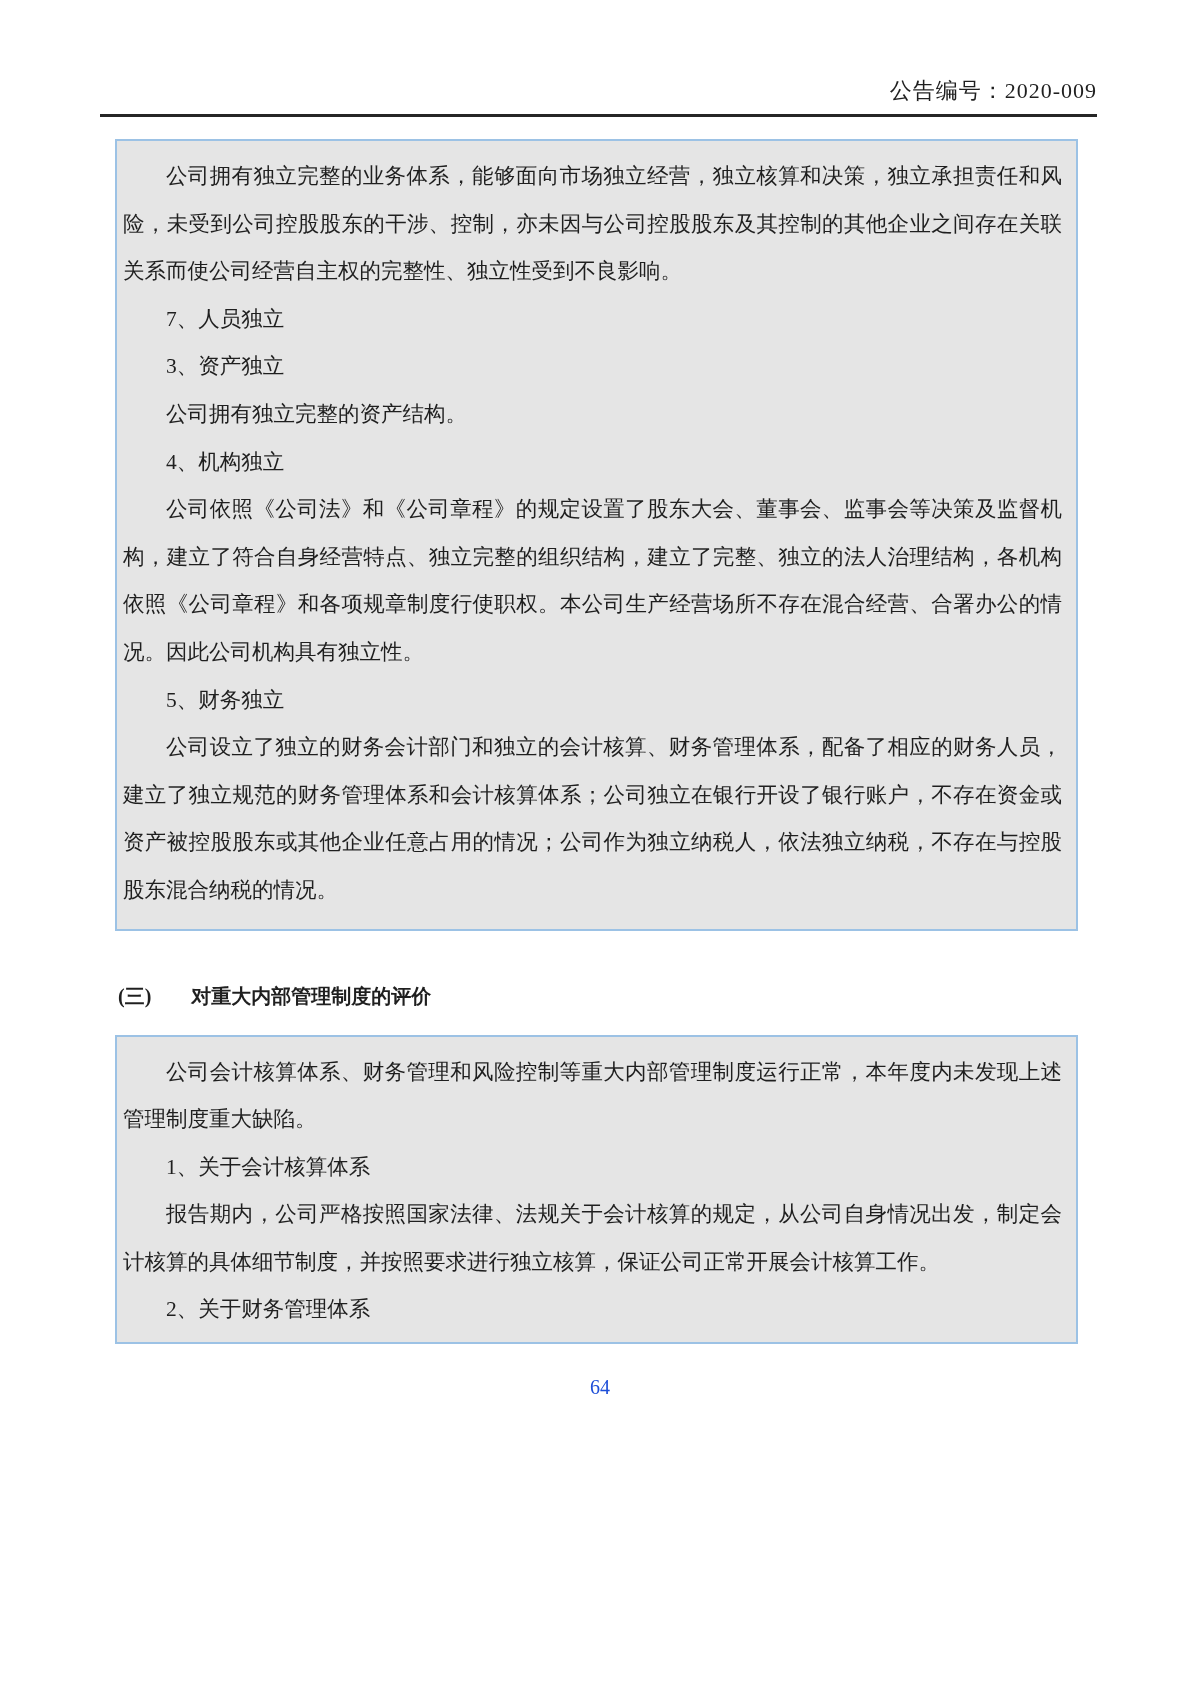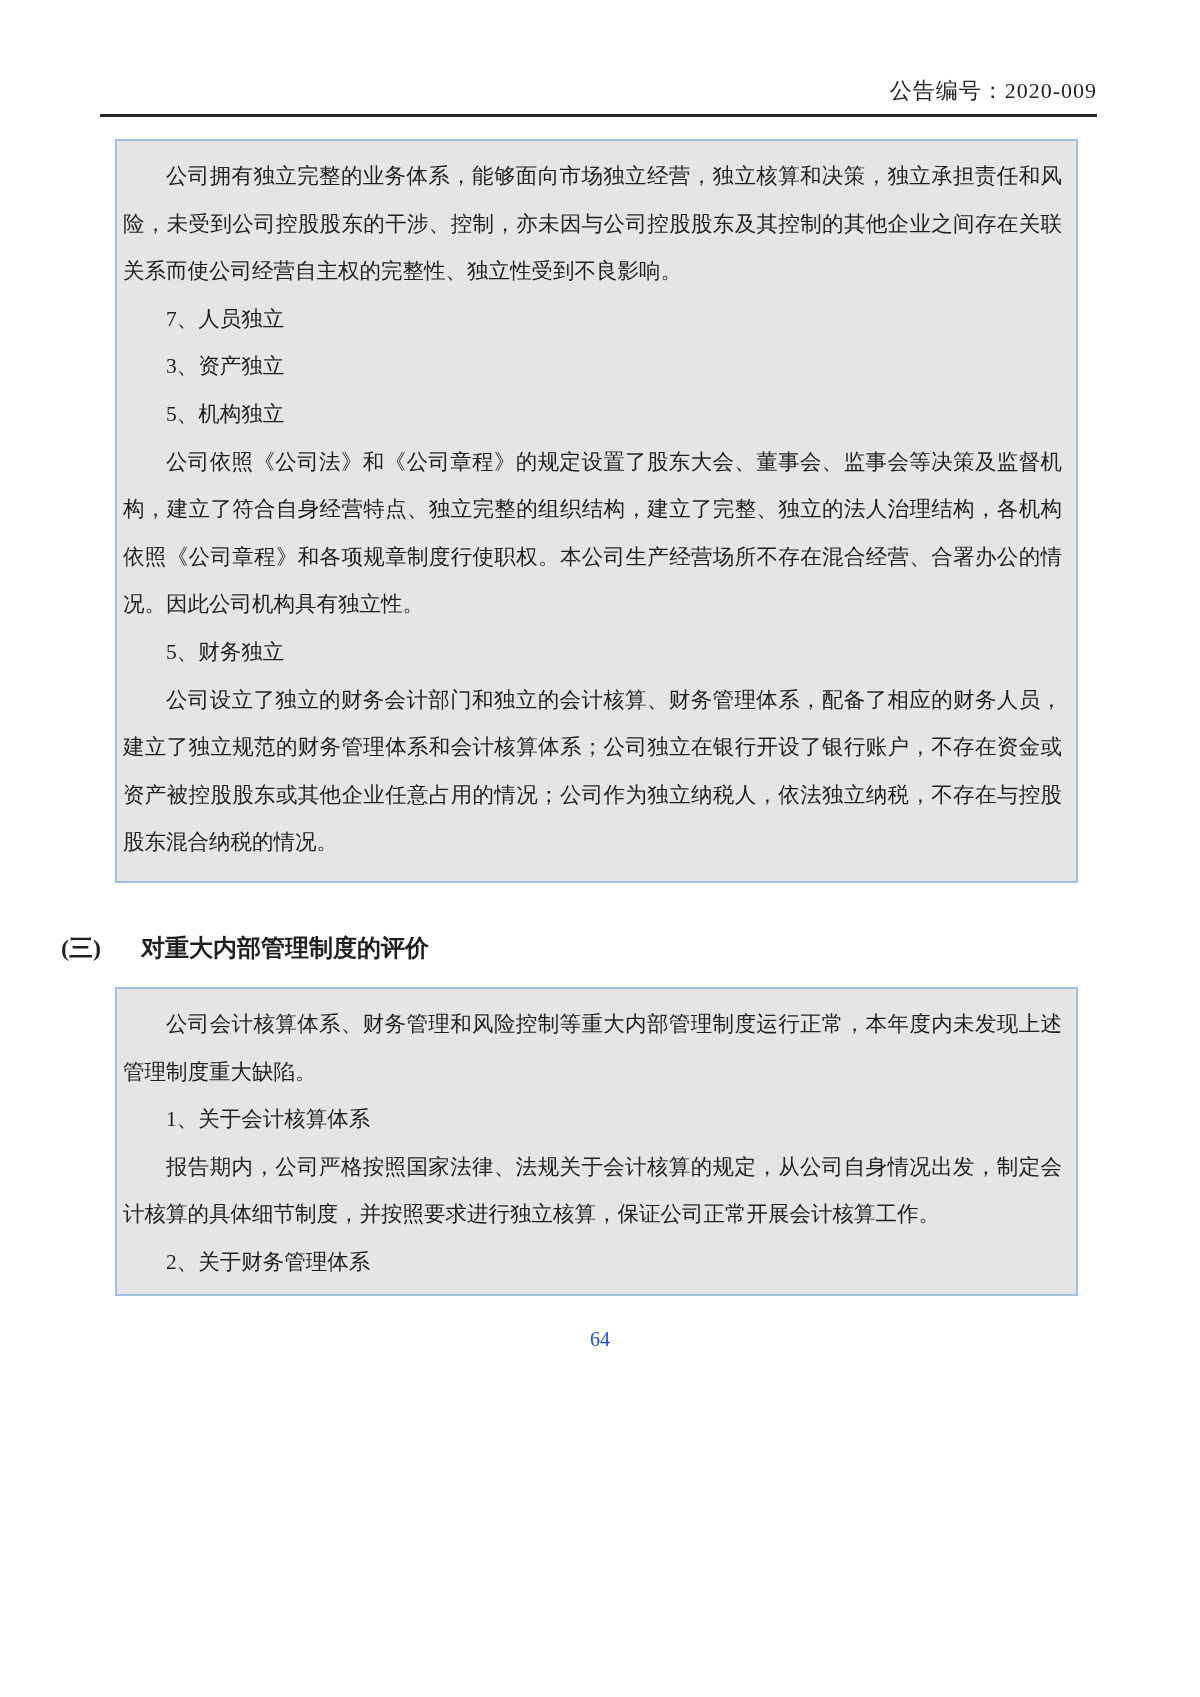--- a/index.html
+++ b/index.html
@@ -41,22 +41,22 @@
   }
   p.doc-para {
     margin: 0;
     font-size: 21.5px;
     line-height: 47.6px;
     text-align: justify;
     text-indent: 2em;
     word-break: break-all;
   }
   .section-heading {
-    margin: 50px 122px 0 61px;
-    font-size: 24px;
+    margin: 50px 122px 0 118px;
+    font-size: 20px;
     font-weight: bold;
     line-height: 30px;
   }
   .section-heading .heading-title {
     margin-left: 40px;
   }
   .page-number {
     margin-top: 32px;
     text-align: center;
     font-size: 20px;
@@ -69,21 +69,22 @@
 <div class="page">
 
   <div class="doc-header">
     <span>公告编号：2020-009</span>
   </div>
 
   <div class="content-box">
     <p class="doc-para">公司拥有独立完整的业务体系，能够面向市场独立经营，独立核算和决策，独立承担责任和风险，未受到公司控股股东的干涉、控制，亦未因与公司控股股东及其控制的其他企业之间存在关联关系而使公司经营自主权的完整性、独立性受到不良影响。</p>
     <p class="doc-para">7、人员独立</p>
     <p class="doc-para">3、资产独立</p>
-    <p class="doc-para">5、机构独立</p>
+    <p class="doc-para">公司拥有独立完整的资产结构。</p>
+    <p class="doc-para">4、机构独立</p>
     <p class="doc-para">公司依照《公司法》和《公司章程》的规定设置了股东大会、董事会、监事会等决策及监督机构，建立了符合自身经营特点、独立完整的组织结构，建立了完整、独立的法人治理结构，各机构依照《公司章程》和各项规章制度行使职权。本公司生产经营场所不存在混合经营、合署办公的情况。因此公司机构具有独立性。</p>
     <p class="doc-para">5、财务独立</p>
     <p class="doc-para">公司设立了独立的财务会计部门和独立的会计核算、财务管理体系，配备了相应的财务人员，建立了独立规范的财务管理体系和会计核算体系；公司独立在银行开设了银行账户，不存在资金或资产被控股股东或其他企业任意占用的情况；公司作为独立纳税人，依法独立纳税，不存在与控股股东混合纳税的情况。</p>
   </div>
 
   <div class="section-heading">
     <span class="heading-num">(三)</span><span class="heading-title">对重大内部管理制度的评价</span>
   </div>
 
   <div class="content-box second">

